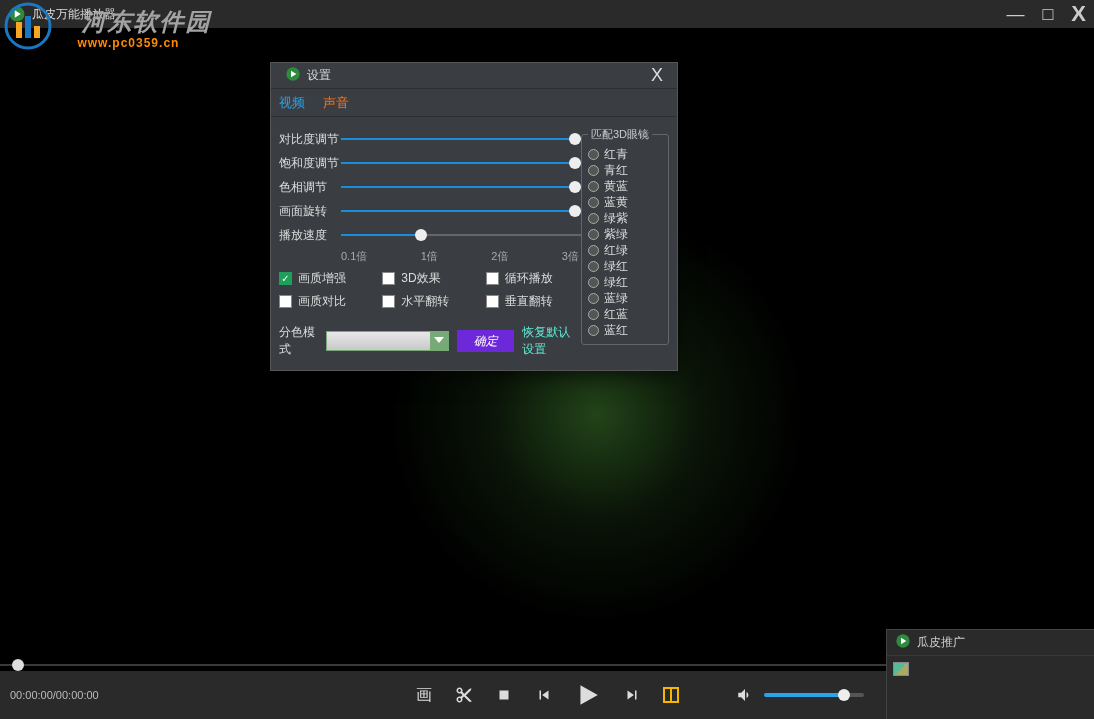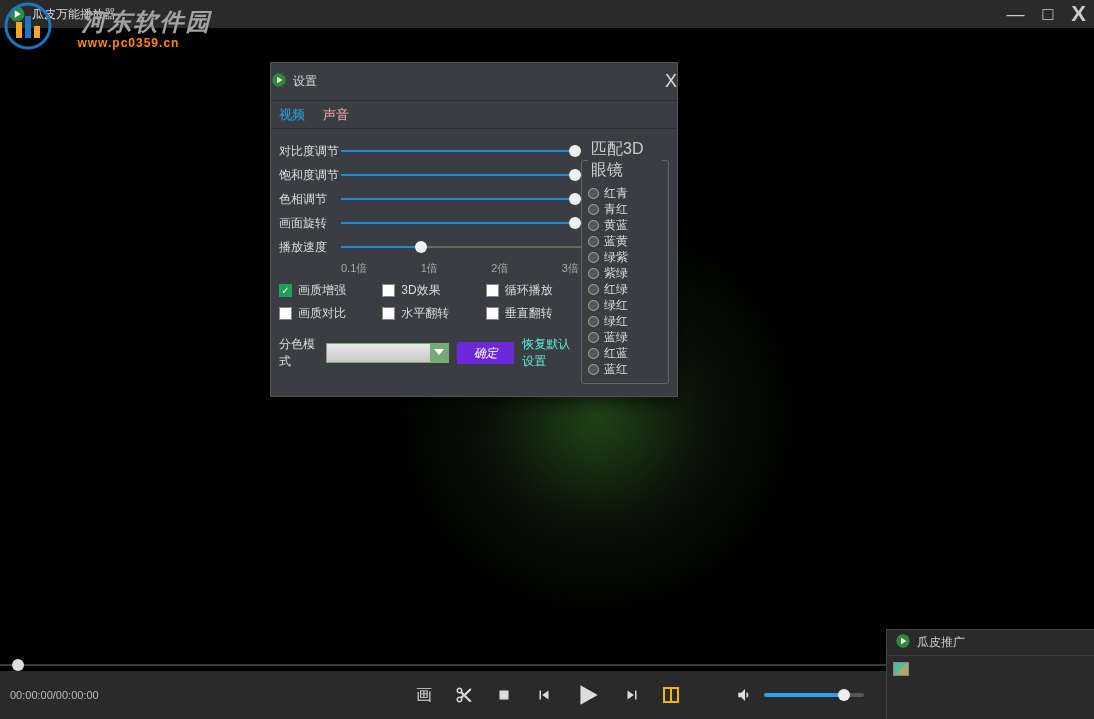--- a/index.html
+++ b/index.html
@@ -39,26 +39,26 @@
 .vol-knob { position: absolute; left: 80%; top: -4px; width: 12px; height: 12px; background: #eee; border-radius: 50%; margin-left: -6px; }
 
 .side-panel { position: absolute; right: 0; bottom: 0; width: 208px; height: 90px; background: #2a2a2a; border-top: 1px solid #444; border-left: 1px solid #444; margin-top: 10px; }
 .side-header { height: 26px; display: flex; align-items: center; padding: 0 8px; gap: 6px; border-bottom: 1px solid #3a3a3a; }
 .side-header span { font-size: 12px; color: #ccc; }
 .side-body { padding: 6px; }
 .promo-img { width: 16px; height: 14px; background: linear-gradient(135deg, #5b9 0%, #5b9 50%, #aa6 50%, #aa6 100%); border: 1px solid #888; }
 
 
 .dialog { position: absolute; left: 270px; top: 62px; width: 408px; background: #3a3d42; border: 1px solid #555; z-index: 10; font-size: 12px; box-shadow: 0 4px 20px rgba(0,0,0,0.6); }
-.dlg-title { height: 38px; display: flex; align-items: center; padding: 0 0; border-bottom: 1px solid #2c2e32; }
+.dlg-title { height: 26px; display: flex; align-items: center; padding: 0 14px; border-bottom: 1px solid #2c2e32; }
 .dlg-title .t-icon { margin-right: 6px; }
 .dlg-title .t-text { color: #ddd; }
 .dlg-close { margin-left: auto; color: #ddd; font-size: 18px; cursor: pointer; }
 .dlg-tabs { height: 28px; display: flex; align-items: center; padding-left: 8px; gap: 18px; border-bottom: 1px solid #2c2e32; }
-.dlg-tab { color: #fca5a5; cursor: pointer; font-size: 13px; }
+.dlg-tab { color: #f97316; cursor: pointer; font-size: 13px; }
 .dlg-tab.active { color: #2aa3e8; }
 .dlg-body { display: flex; padding: 10px 8px 12px 8px; }
 .dlg-left { flex: 1; }
 .dlg-right { width: 88px; }
 .slider-row { display: flex; align-items: center; height: 24px; margin-bottom: 0; }
 .slider-label { width: 62px; color: #ddd; font-size: 12px; }
 .slider { flex: 1; height: 16px; position: relative; }
 .slider-track { position: absolute; left: 0; right: 0; top: 7px; height: 2px; background: #1a8cd8; }
 .slider-track.gray { background: #666; }
 .slider-knob { position: absolute; top: 2px; width: 12px; height: 12px; border-radius: 50%; background: #eee; }
@@ -69,21 +69,21 @@
 .chk-box.checked { background: #1fa05a; border-color: #1fa05a; }
 .chk-box.checked::after { content: "✓"; color: #fff; font-size: 10px; line-height: 1; }
 .bottom-row { display: flex; align-items: center; margin-top: 14px; gap: 8px; }
 .mode-label { color: #ddd; }
 .mode-select { width: 150px; height: 20px; background: linear-gradient(#e8e8e8, #c8c8c8); border: 1px solid #7a7; position: relative; }
 .mode-select::after { content: ""; position: absolute; right: 0; top: 0; bottom: 0; width: 18px; background: #7a7; }
 .mode-select .arrow { position: absolute; right: 4px; top: 5px; width: 0; height: 0; border-left: 5px solid transparent; border-right: 5px solid transparent; border-top: 6px solid #fff; z-index: 1; }
 .ok-btn { width: 70px; height: 22px; background: #6d28d9; color: #fff; border: none; cursor: pointer; font-size: 12px; font-style: italic; }
 .restore { color: #5eead4; cursor: pointer; margin-left: auto; }
 .fieldset { border: 1px solid #666; border-radius: 3px; padding: 4px 6px 6px 6px; }
-.fieldset-legend { font-size: 16px; color: #ccc; padding: 0 3px; }
+.fieldset-legend { font-size: 11px; color: #ccc; padding: 0 3px; }
 .radio-row { display: flex; align-items: center; gap: 5px; color: #ddd; font-size: 12px; height: 16px; cursor: pointer; }
 .radio-dot { width: 11px; height: 11px; border-radius: 50%; border: 1px solid #aaa; background: #555; }
 .logo-svg { width: 16px; height: 16px; }
 </style>
 </head>
 <body>
 
 <div class="titlebar">
   <span class="app-logo">
     <svg viewBox="0 0 24 24">

